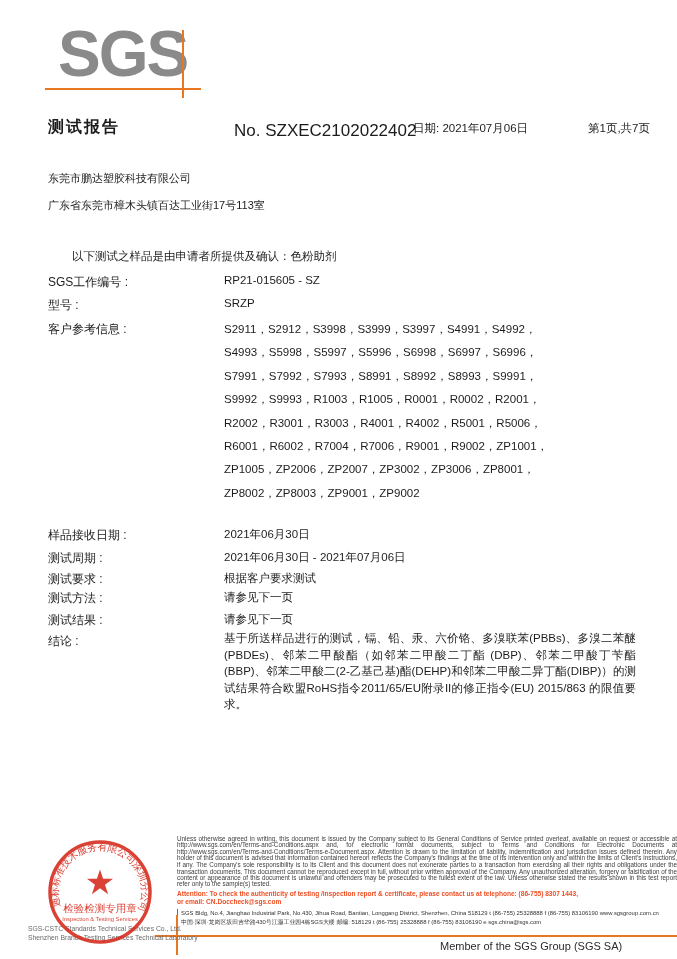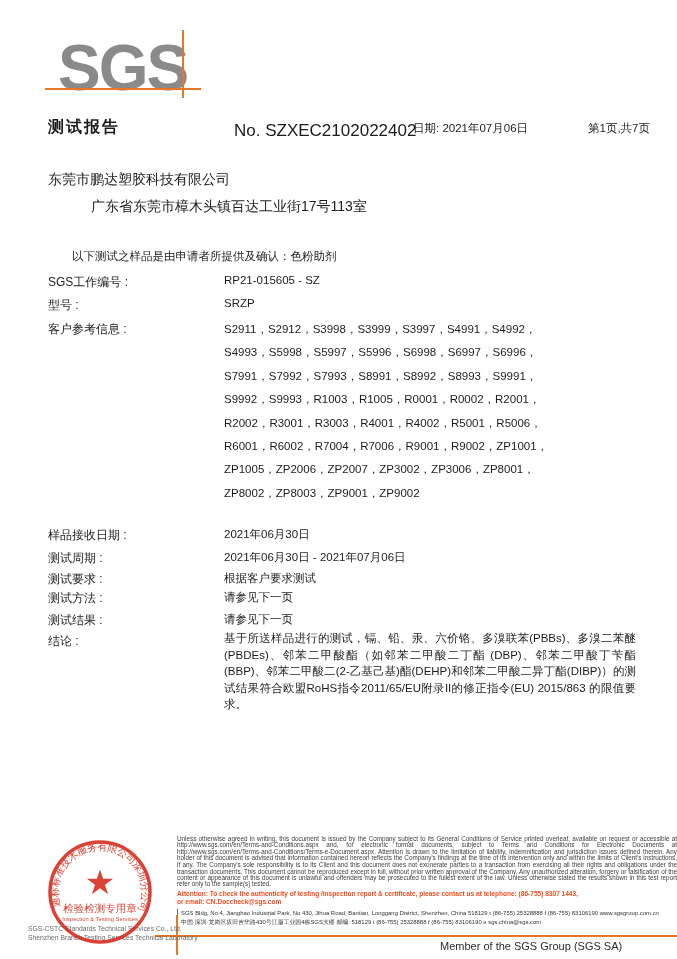--- a/index.html
+++ b/index.html
@@ -1,32 +1,32 @@
 <!DOCTYPE html>
 <html><head>
 <meta charset="utf-8">
 <style>
   html,body{margin:0;padding:0;background:#ffffff;}
   .page{
     position:relative;width:677px;height:959px;background:#ffffff;overflow:hidden;
     font-family:"Liberation Sans","DejaVu Sans",sans-serif;color:#1c1c1c;
   }
   
-  .logo-text{position:absolute;left:58px;top:36px;font-size:64px;font-weight:700;
+  .logo-text{position:absolute;left:58px;top:22px;font-size:64px;font-weight:700;
     color:#8a8a8a;letter-spacing:-2px;line-height:1;text-align:right;}
   .logo-hline{position:absolute;left:45px;top:88px;width:156px;height:2px;background:#e87722;}
   .logo-vline{position:absolute;left:182px;top:30px;width:2px;height:68px;background:#e87722;}
   
   .doc-title{position:absolute;left:48px;top:117px;font-size:16px;font-weight:700;letter-spacing:2px;}
   .hdr-no{position:absolute;left:234px;top:121px;font-size:17px;}
   .hdr-date{position:absolute;left:413px;top:121px;font-size:11.5px;}
   .hdr-page{position:absolute;left:556px;top:121px;font-size:11.5px;margin-left:32px;}
   
-  .applicant-name{position:absolute;left:48px;top:171px;font-size:14px;text-align:center;}
-  .applicant-addr{position:absolute;left:48px;top:198px;font-size:14px;margin-left:43px;}
+  .applicant-name{position:absolute;left:48px;top:171px;font-size:11px;text-align:center;}
+  .applicant-addr{position:absolute;left:48px;top:198px;font-size:11px;}
   
   .intro{position:absolute;left:48px;top:249px;font-size:11.5px;margin-left:24px;}
   .lbl{position:absolute;left:48px;font-size:12px;white-space:nowrap;}
   .val{position:absolute;left:224px;font-size:11.5px;white-space:nowrap;}
   .ref-lines{position:absolute;left:224px;top:318px;font-size:11.5px;line-height:23.4px;}
   .conclusion{position:absolute;left:224px;top:630px;width:412px;font-size:11.5px;
     line-height:16.6px;white-space:normal;text-align:justify;}
   
   .footer-right{position:absolute;left:177px;top:836px;width:625px;
     transform:scale(0.8);transform-origin:top left;}

